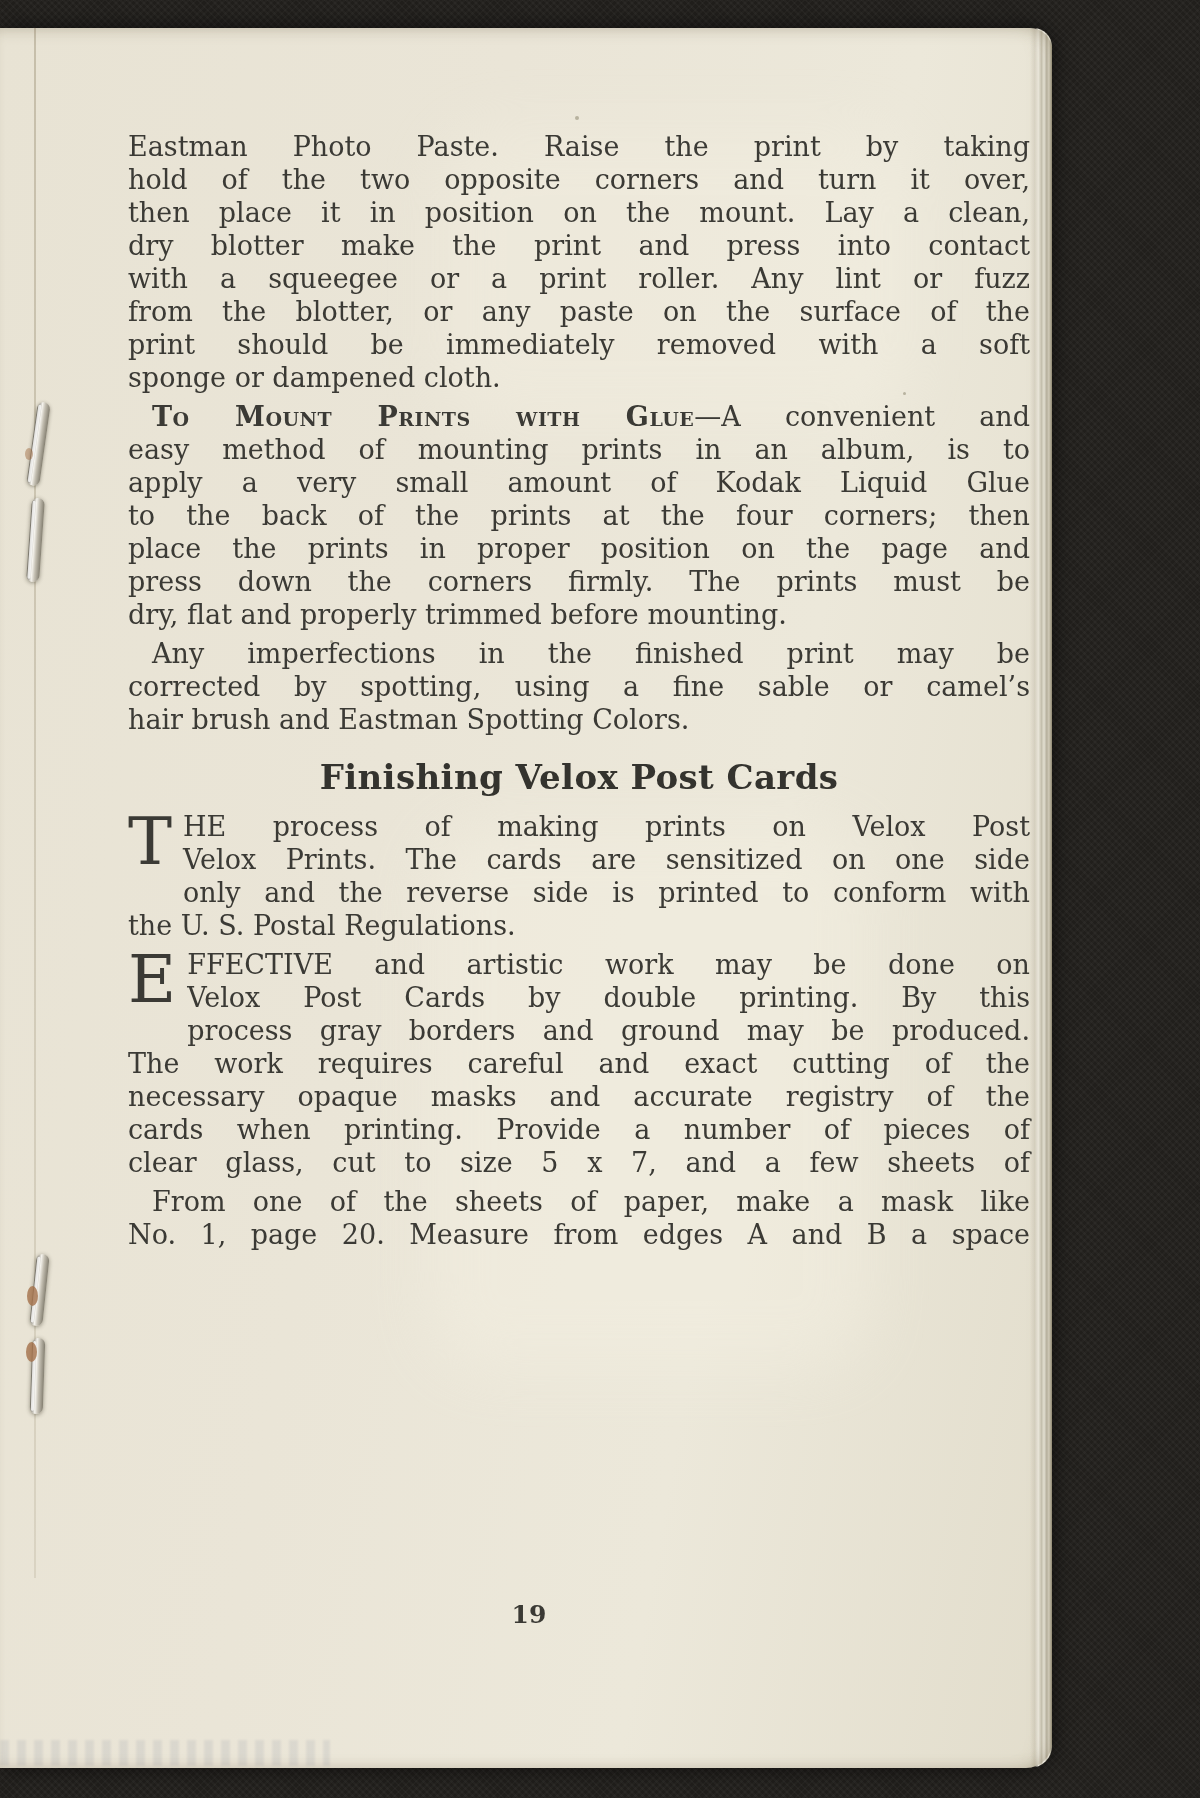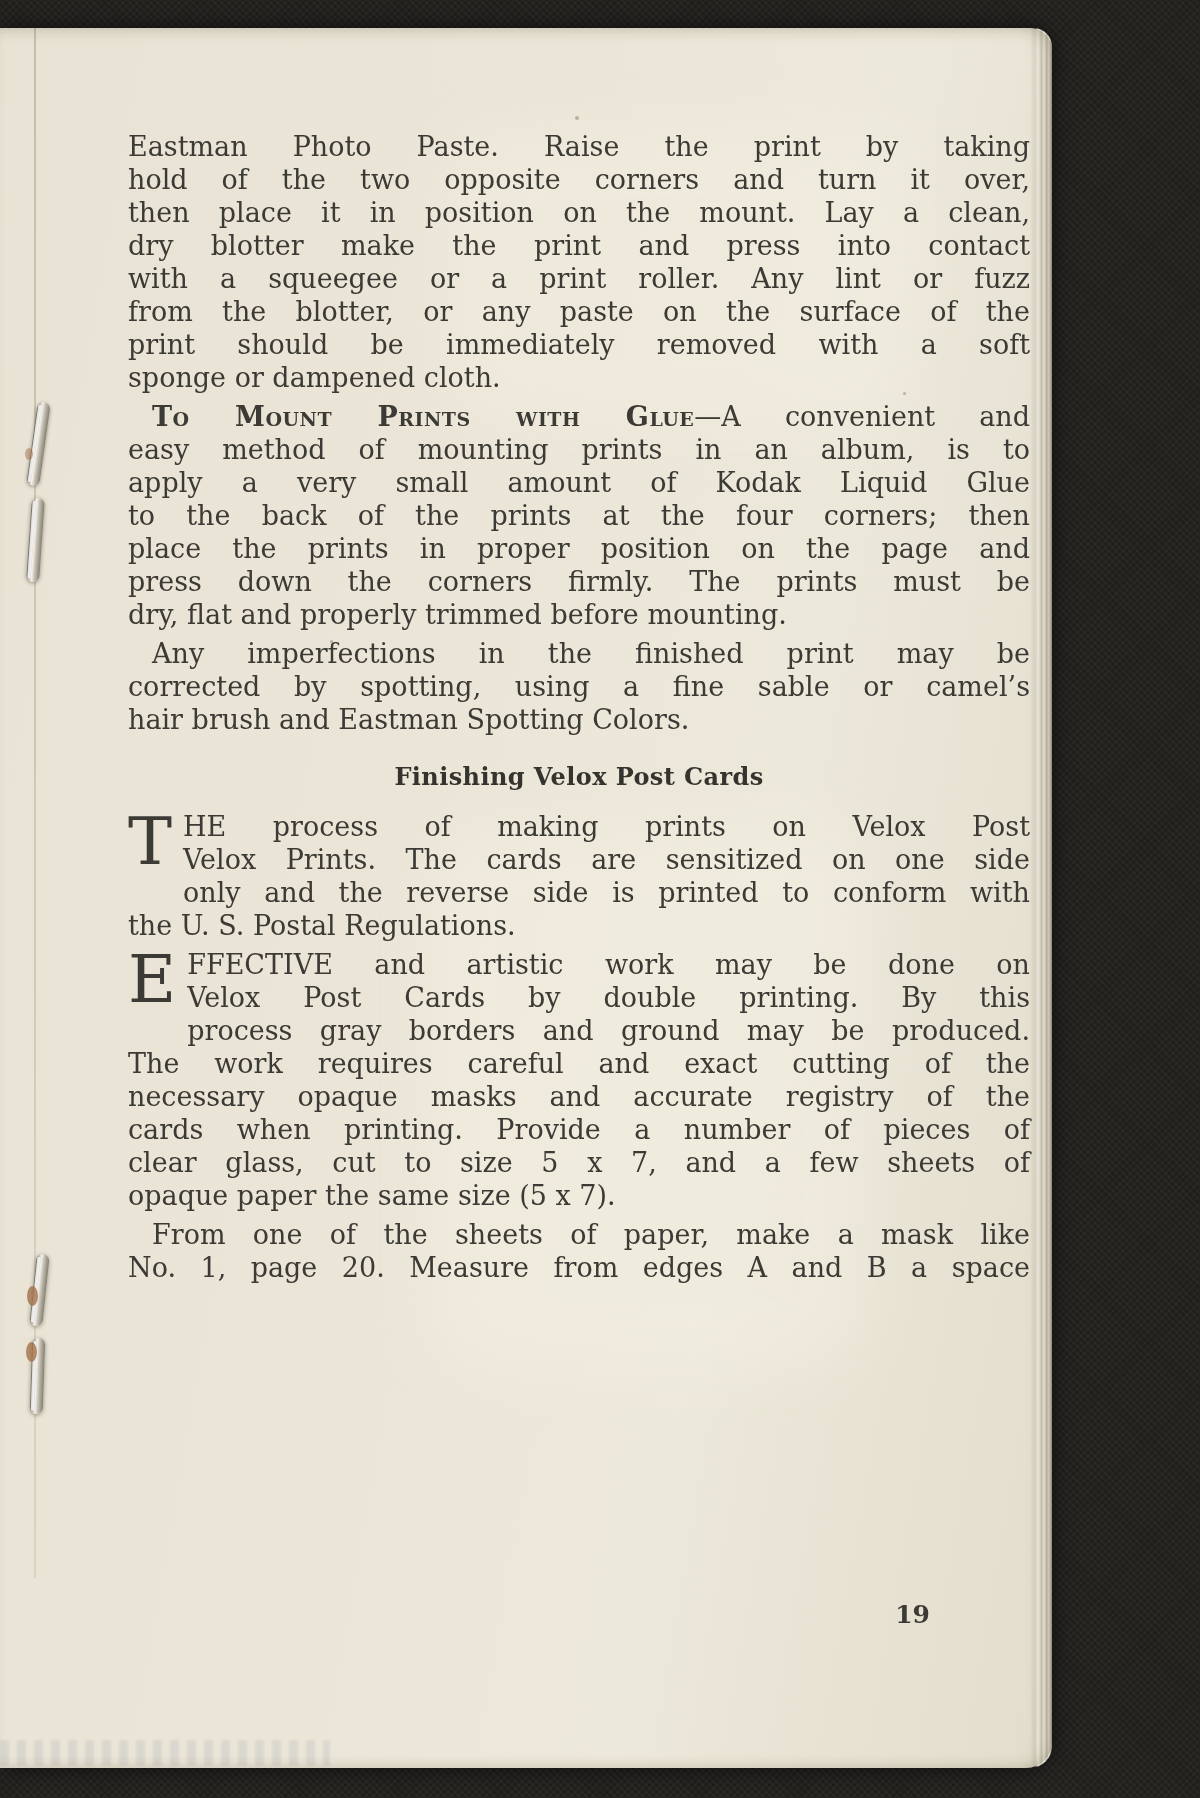--- a/index.html
+++ b/index.html
@@ -83,28 +83,28 @@
   .textcol { position:absolute; left:128px; top:102px; width:902px;
     color:#3b3a35; font-size:27px; line-height:33px; z-index:2; }
 
   .para { margin-bottom:6px; overflow:visible; }
   .line { text-align:justify; text-align-last:justify; white-space:normal; }
   .line.last { text-align-last:left; }
   .line.indent { padding-left:24px; }
 
   .sc { font-variant:small-caps; letter-spacing:.5px;font-weight:bold; }
 
-  .heading { font-size:24px; line-height:42px; font-weight:bold; text-align:center;
+  .heading { font-size:34px; line-height:42px; font-weight:bold; text-align:center;
     color:#34332e; letter-spacing:.4px; margin:20px 0 12px 0; }
 
   .dropcap { float:left; font-size:66px; line-height:60px; height:66px;
     margin:2px 11px 0 0; color:#3b3a35; }
 
   .folio { position:absolute; left:128px; top:1572px; width:802px;
-    text-align:right; font-size:25px; font-weight:bold; color:#3b3a35; z-index:2; }
+    text-align:center; font-size:25px; font-weight:bold; color:#3b3a35; z-index:2; }
 </style>
 </head>
 <body>
 
 <div class="stage">
 
   <div class="page">
     <div class="patch patch-a"></div>
     <div class="patch patch-b"></div>
     <div class="crease"></div>
@@ -156,21 +156,20 @@
 
       <div class="para">
         <span class="dropcap">E</span>
         <div class="line">FFECTIVE and artistic work may be done on</div>
         <div class="line">Velox Post Cards by double printing. By this</div>
         <div class="line">process gray borders and ground may be produced.</div>
         <div class="line">The work requires careful and exact cutting of the</div>
         <div class="line">necessary opaque masks and accurate registry of the</div>
         <div class="line">cards when printing. Provide a number of pieces of</div>
         <div class="line">clear glass, cut to size 5 x 7, and a few sheets of</div>
-        <div class="line last">opaque paper the same size (5 x 7).</div>
       </div>
 
       <div class="para">
         <div class="line indent">From one of the sheets of paper, make a mask like</div>
         <div class="line">No. 1, page 20. Measure from edges A and B a space</div>
       </div>
 
     </div>
 
     <div class="folio">19</div>

